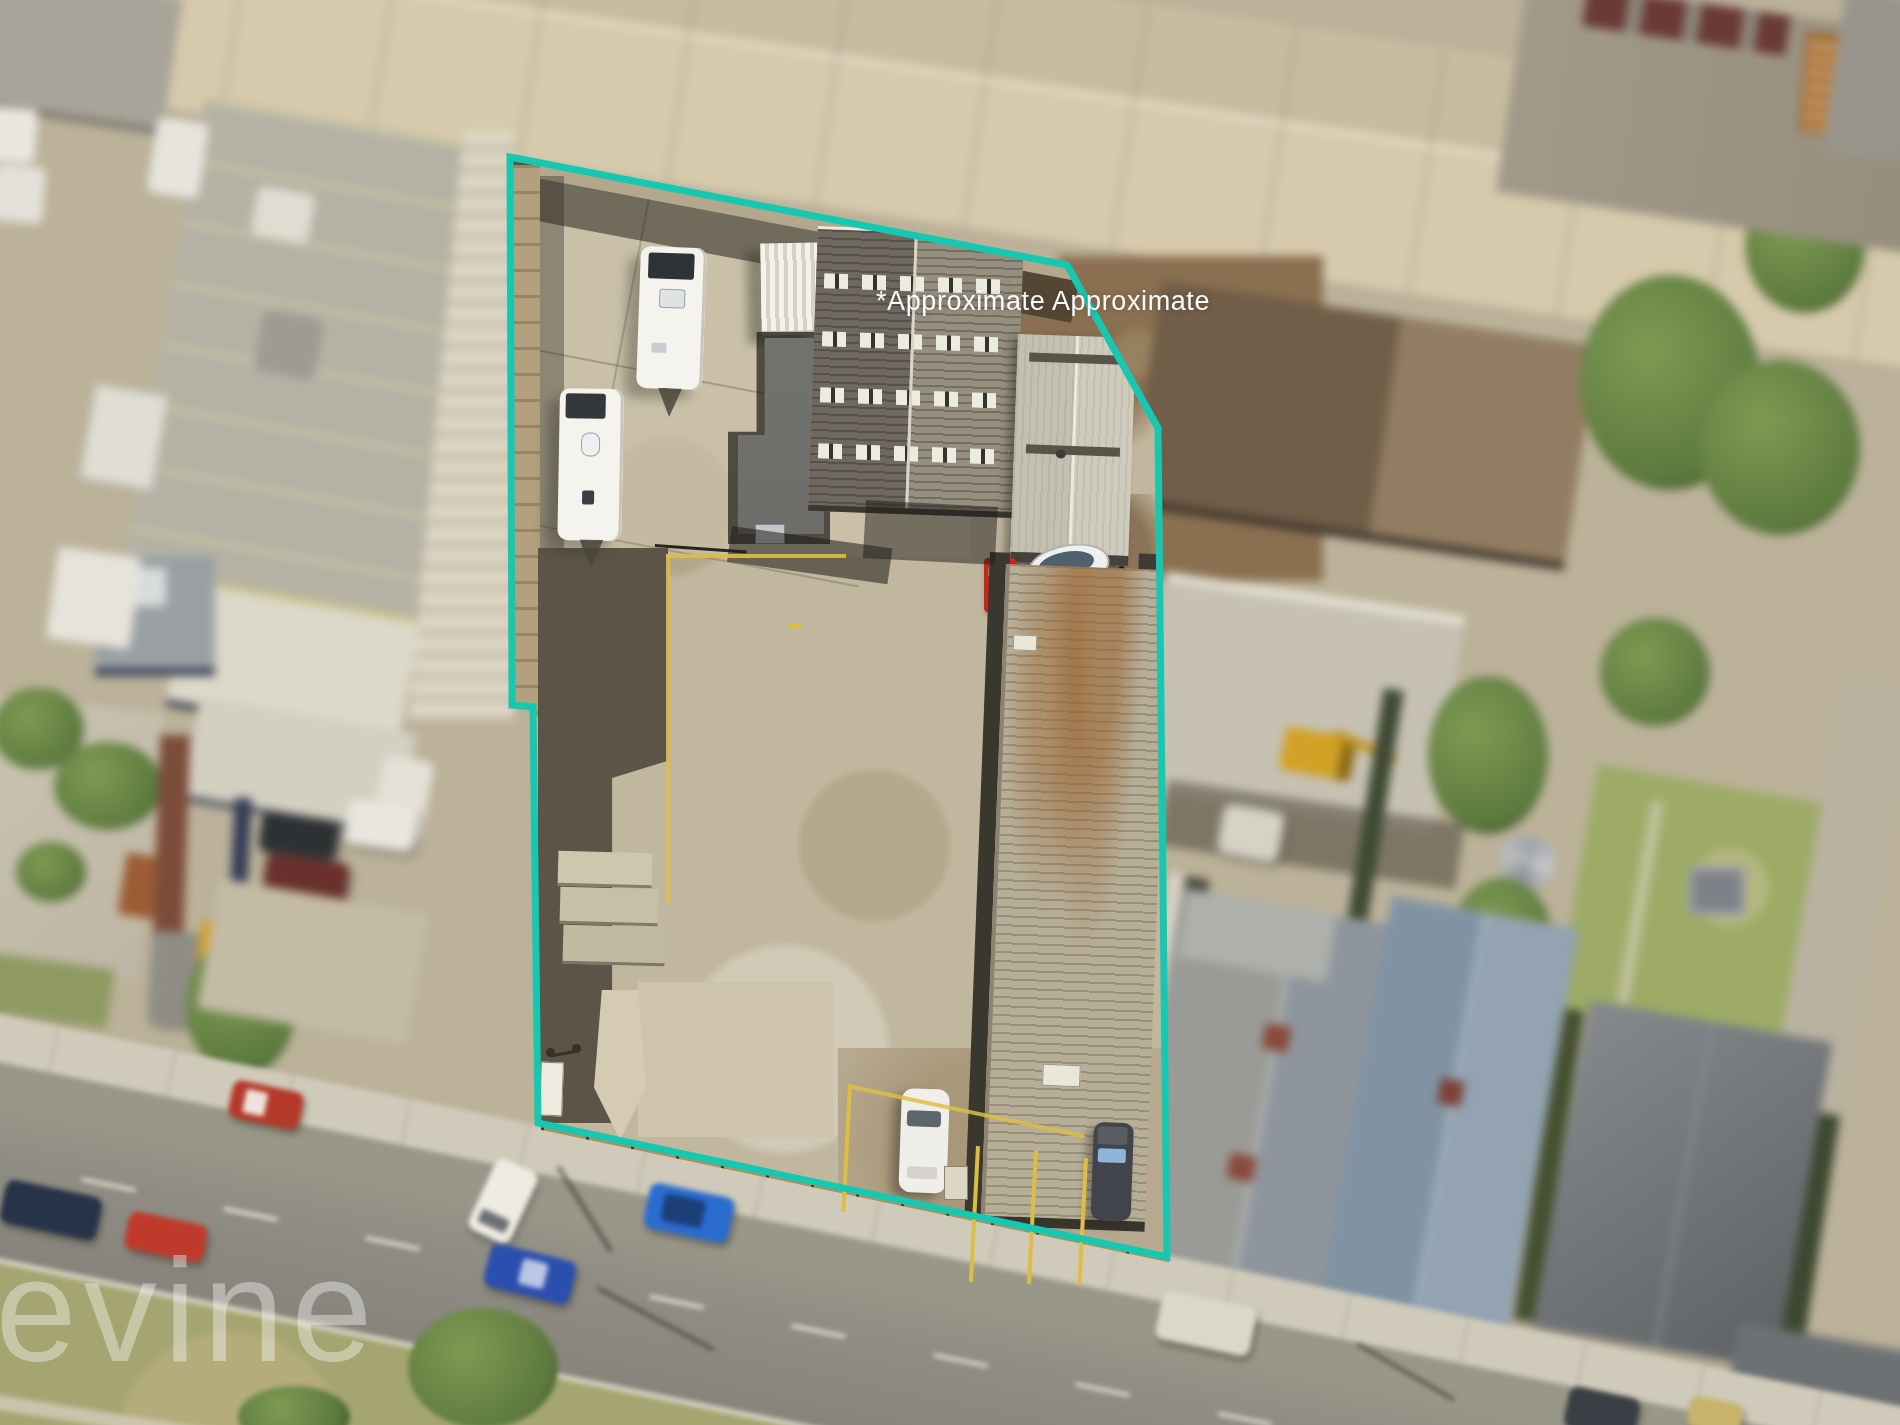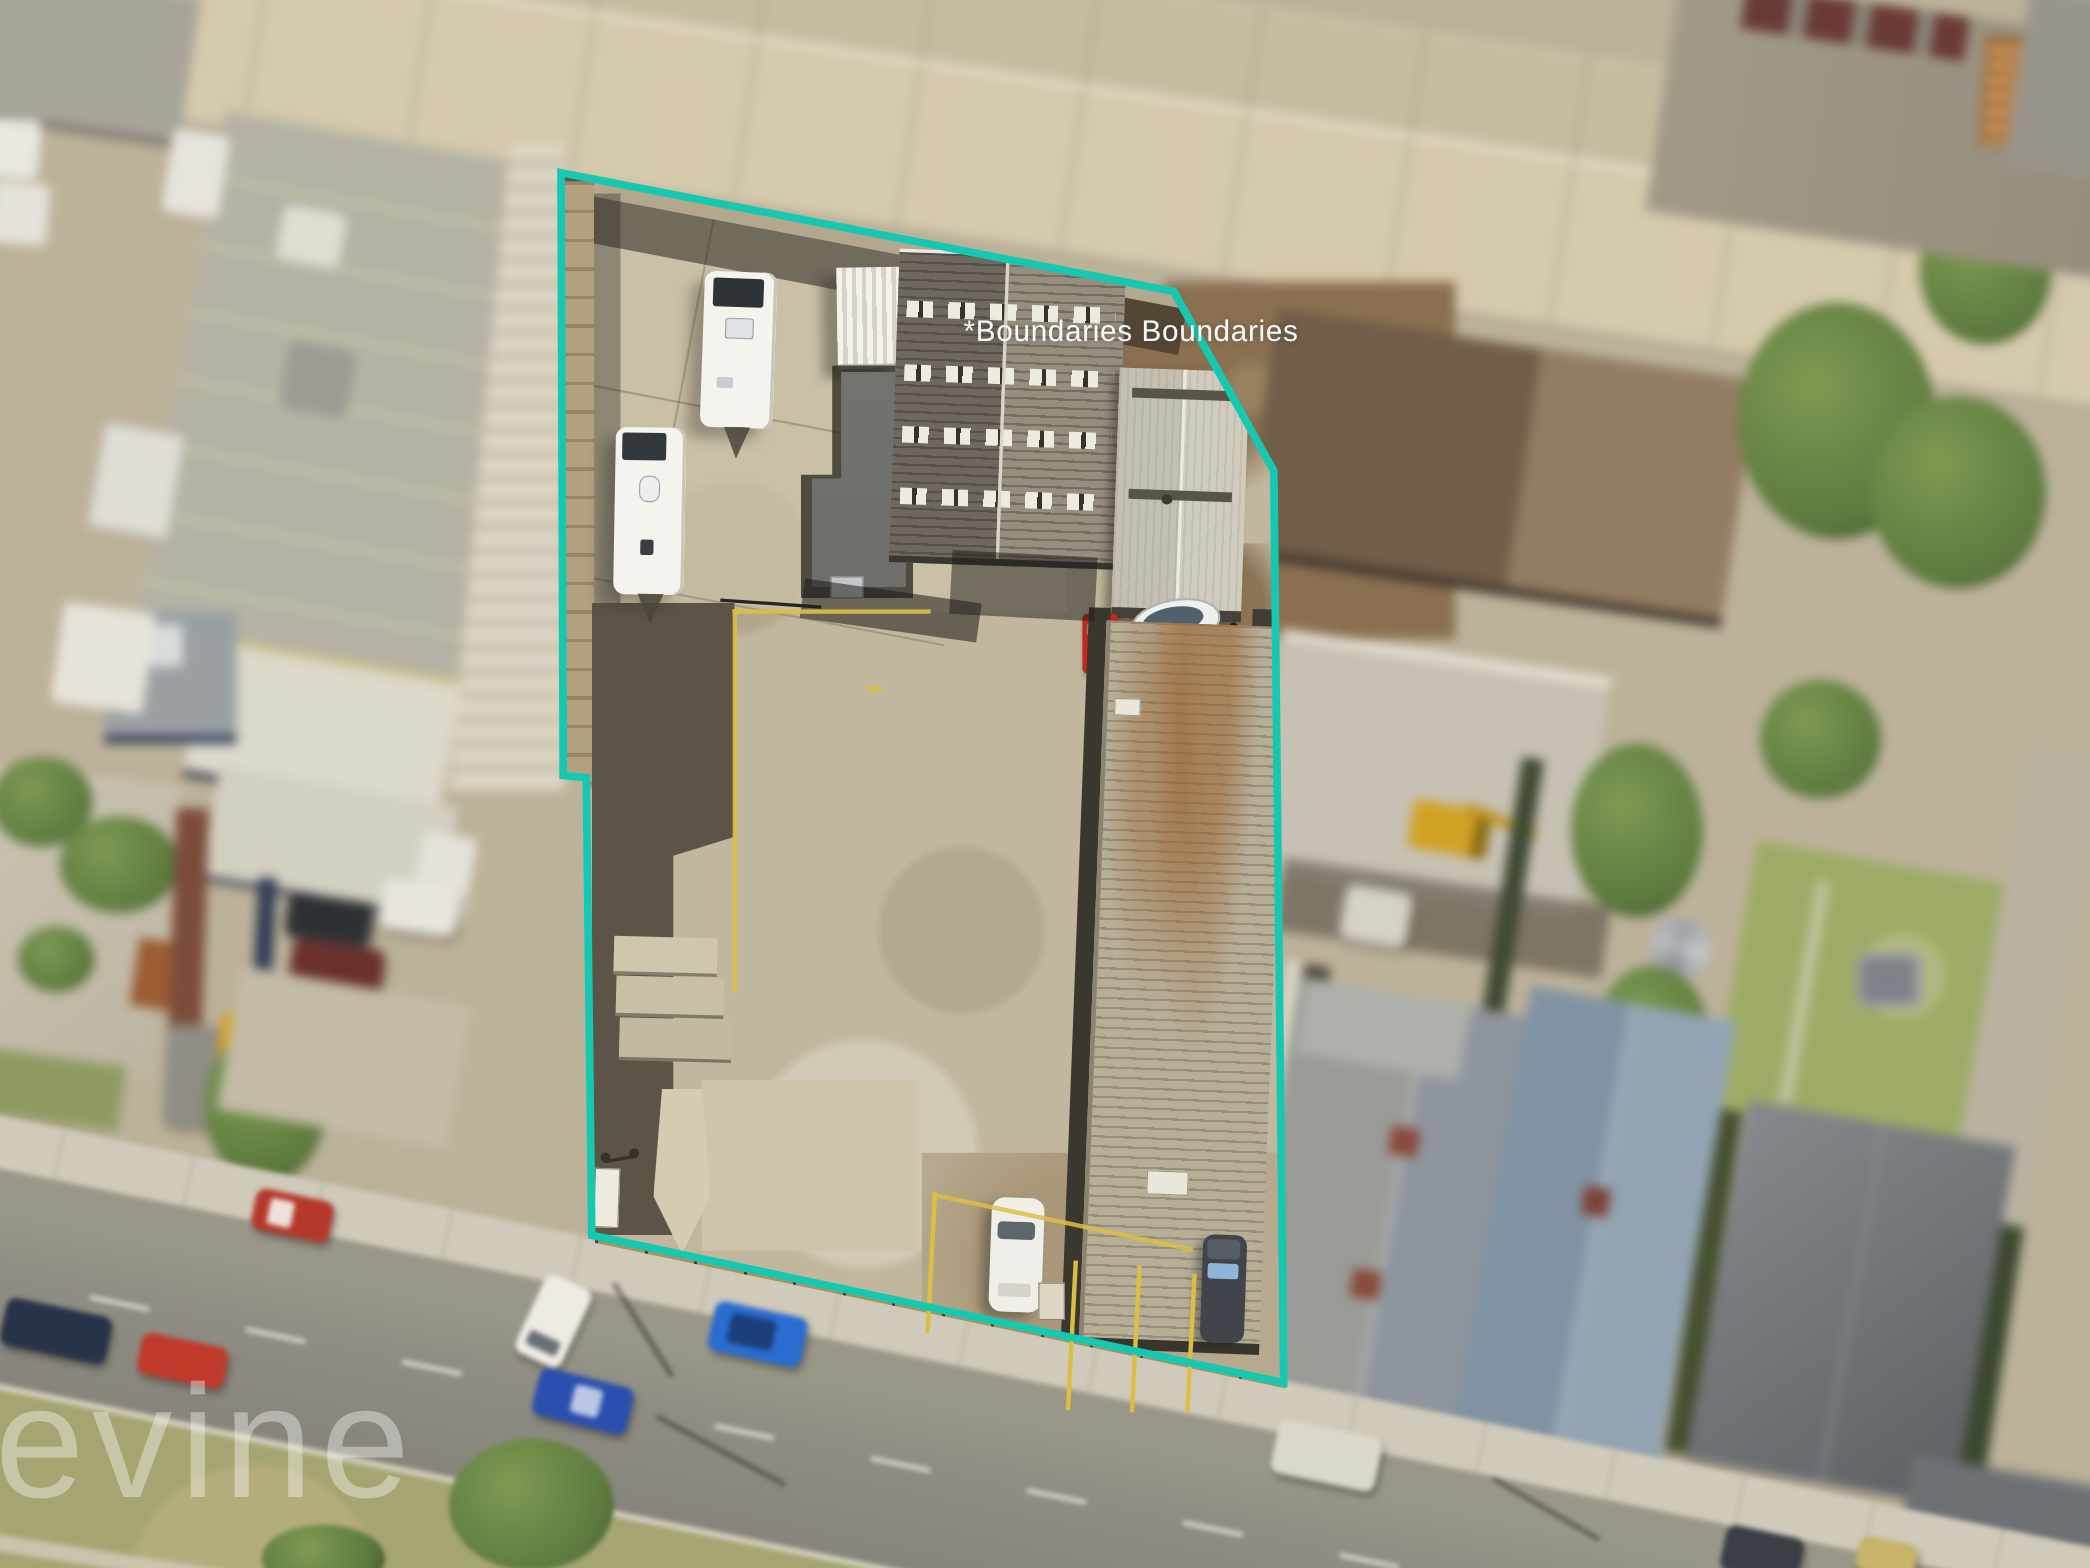--- a/index.html
+++ b/index.html
@@ -258,15 +258,15 @@
     <div class="a o0" style="left:976px;top:1146px;width:4px;height:136px;transform:rotate(3deg);background:var(--yellow_line);"></div>
     <div class="a o0" style="left:1034px;top:1150px;width:4px;height:134px;transform:rotate(3deg);background:var(--yellow_line);"></div>
     <div class="a o0" style="left:1084px;top:1158px;width:4px;height:126px;transform:rotate(3deg);background:var(--yellow_line);"></div>
     <div class="a o0" style="left:848px;top:1084px;width:242px;height:4px;transform:rotate(12deg);background:var(--yellow_line);opacity:.85;"></div>
   </div>
 
   <svg class="svgbound" width="1900" height="1425" viewBox="0 0 1900 1425">
     <polygon points="510,157 1067,265 1158,428 1167,1257 538,1123 533,707 512,705"></polygon>
   </svg>
 
-  <div class="note">*Boundaries Boundaries</div>
+  <div class="note">*Approximate Approximate</div>
   <div class="watermark">levine</div>
 </div>
 
 </body></html>

